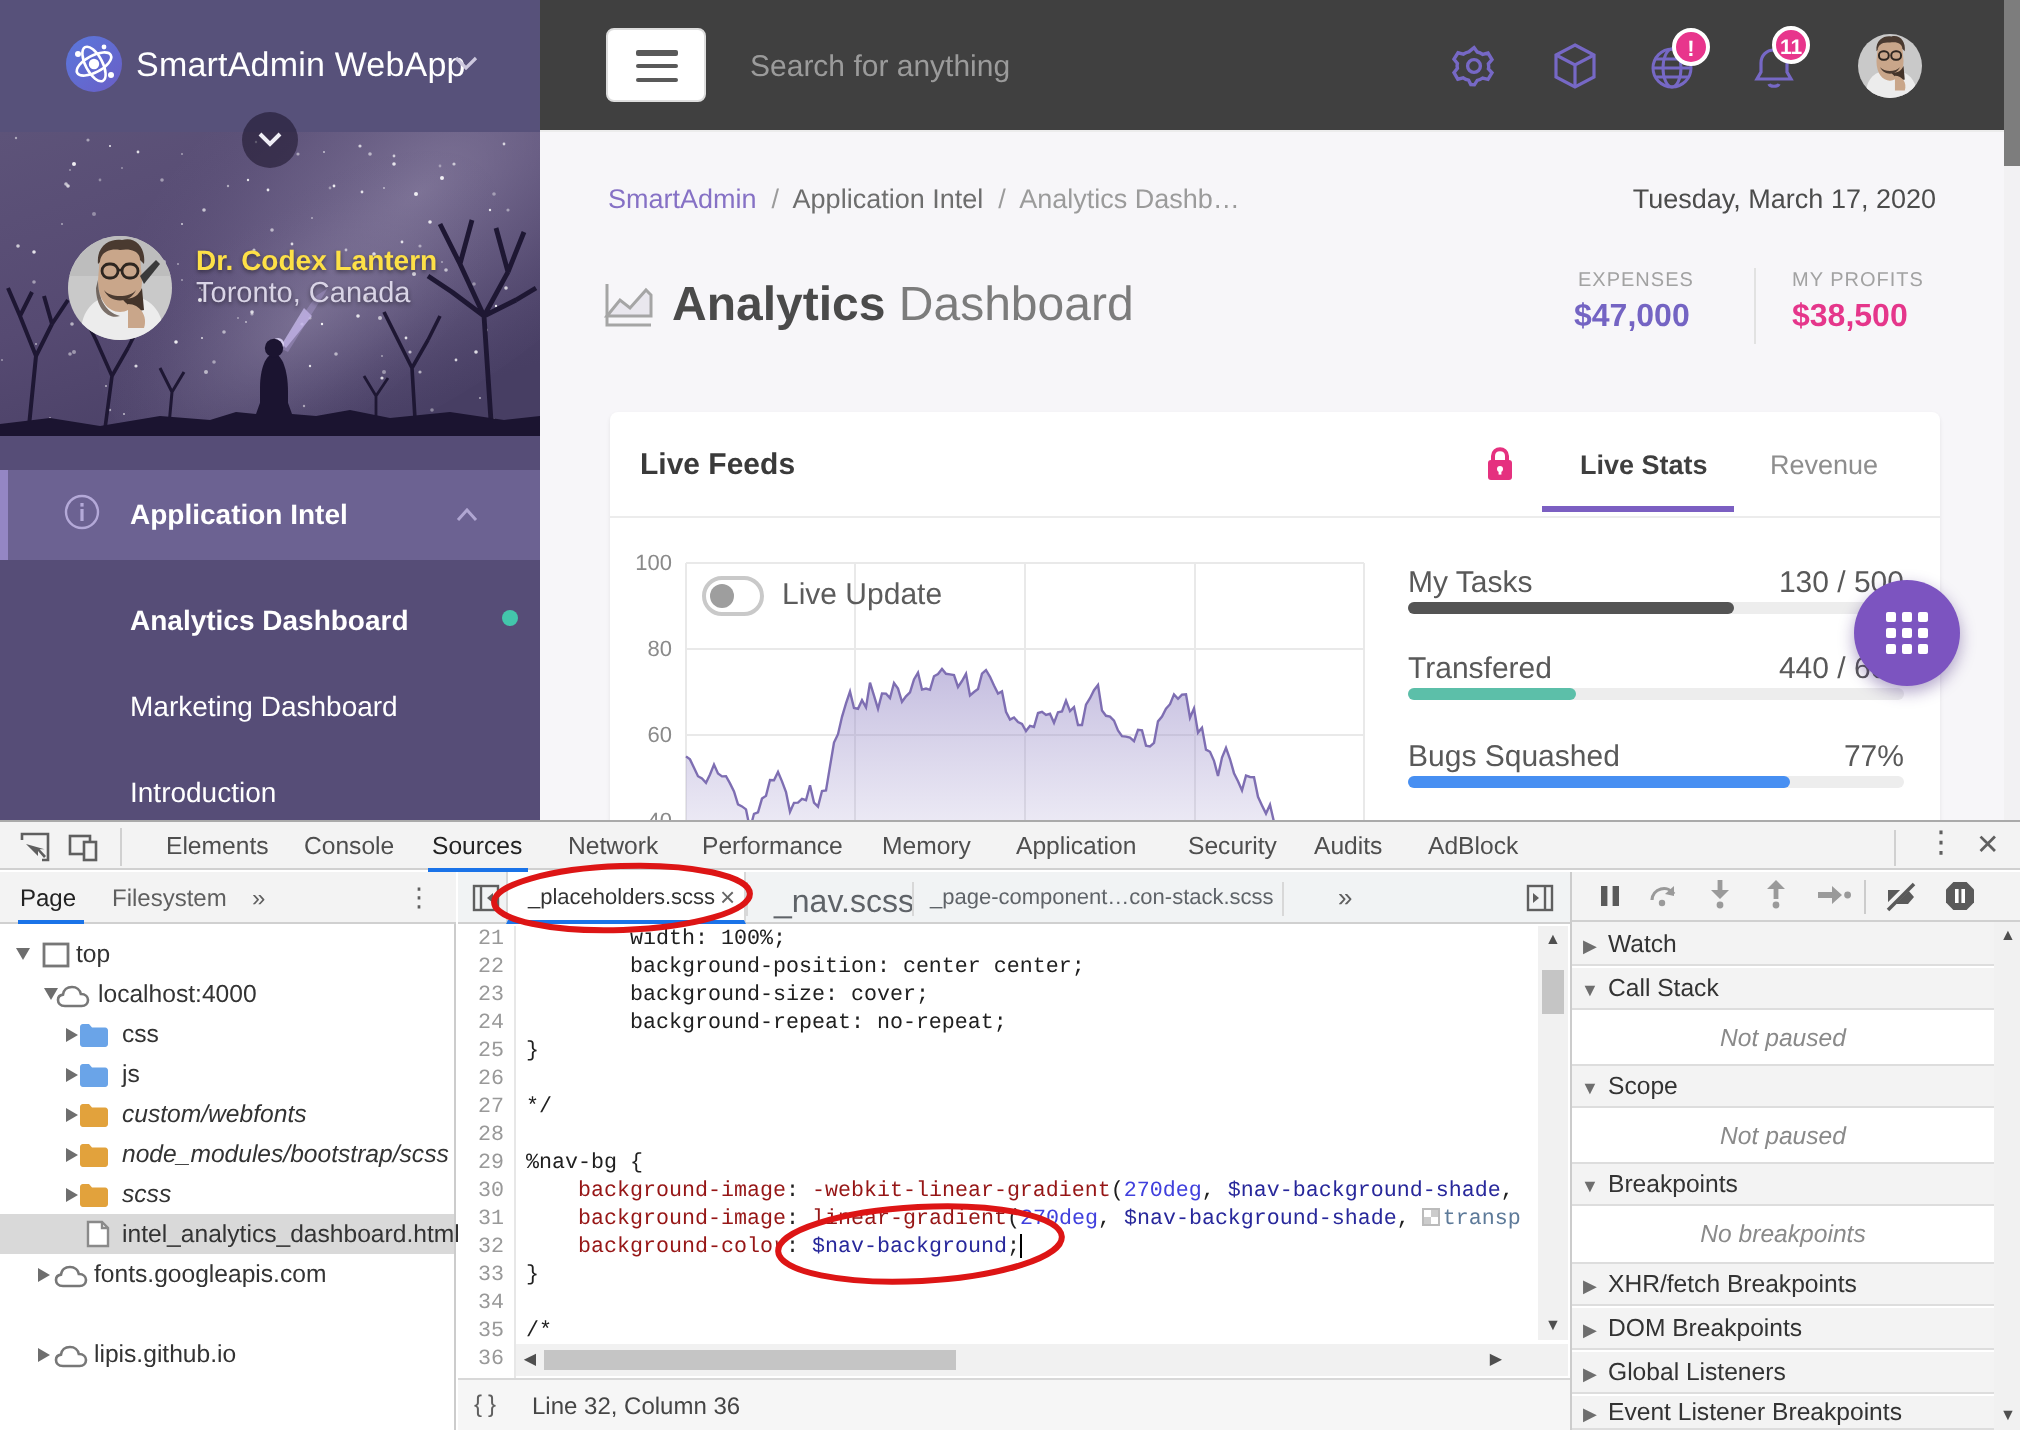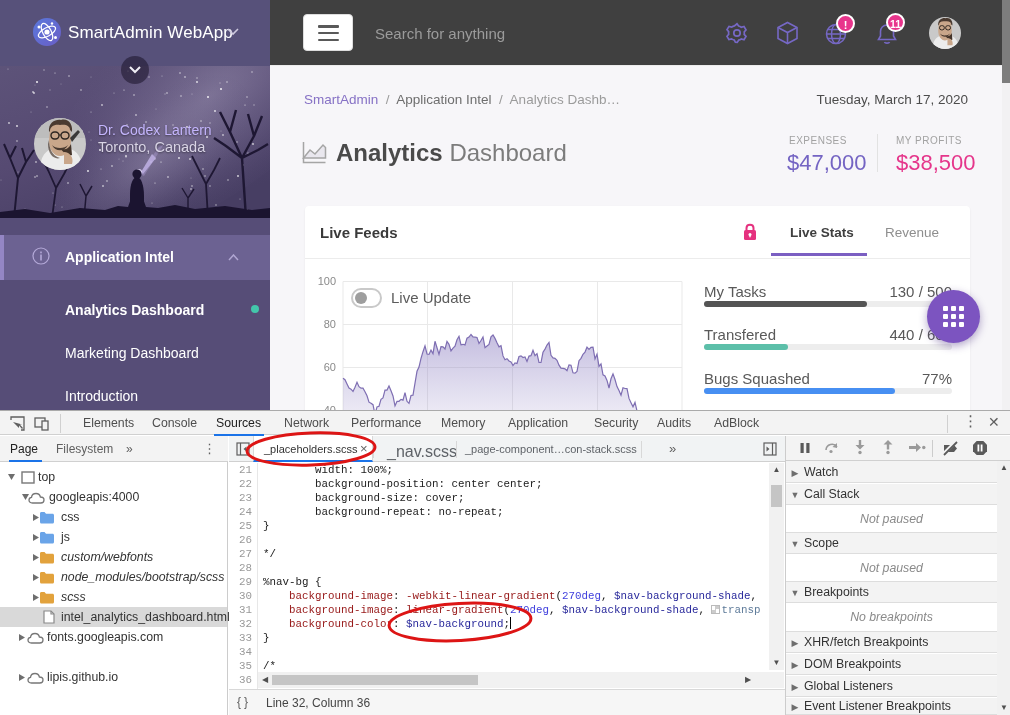--- a/index.html
+++ b/index.html
@@ -5,40 +5,40 @@
 html,body{width:1010px;height:715px;overflow:hidden;font-family:"Liberation Sans",sans-serif}
 .abs{position:absolute}
 #app{position:absolute;left:0;top:0;width:1010px;height:410px;overflow:hidden;background:#f7f6f9}
 
 #sidebar{position:absolute;left:0;top:0;width:270px;height:410px;background:#564d77}
 #logobar{position:absolute;left:0;top:0;width:270px;height:66px;background:#57517a}
 #logobar .txt{position:absolute;left:68px;top:23px;color:#fff;font-size:17px;letter-spacing:.1px}
 #cover{position:absolute;left:0;top:66px;width:270px;height:152px;overflow:hidden}
 #collapse{position:absolute;left:121px;top:56px;width:28px;height:28px;border-radius:50%;background:rgba(25,18,40,.55);z-index:5}
 #profile{position:absolute;left:0;top:66px;width:270px;height:152px;z-index:4}
-#pname{position:absolute;left:98px;top:56px;color:#c4b5fd;font-weight:normal;font-size:14px;text-shadow:0 1px 2px rgba(0,0,0,.45)}
+#pname{position:absolute;left:98px;top:56px;color:#fde047;font-weight:bold;font-size:14px;text-shadow:0 1px 2px rgba(0,0,0,.45)}
 #ploc{position:absolute;left:98px;top:73px;color:#d9d4e6;font-size:14.5px;text-shadow:0 1px 2px rgba(0,0,0,.45)}
 #nav{position:absolute;left:0;top:218px;width:270px;height:192px}
 .navactive{position:absolute;left:0;top:17px;width:270px;height:45px;background:#6c6292;border-left:4px solid #9486c4}
 .navmain{position:absolute;left:65px;top:31px;color:#fff;font-weight:bold;font-size:14px}
 .navitem{position:absolute;left:65px;color:#ffffff;font-size:14px}
 
 #navbar{position:absolute;left:270px;top:0;width:740px;height:66px;background:#404040;border-bottom:1px solid #ececec}
 #burger{position:absolute;left:33px;top:14px;width:50px;height:37px;border:1px solid #ddd;border-radius:4px;background:#fff}
 #burger i{position:absolute;left:14px;width:21px;height:2.6px;background:#595959;border-radius:1px}
 #search{position:absolute;left:105px;top:25px;color:#9b9b9b;font-size:15px}
 
 #crumb{position:absolute;left:304px;top:92px;font-size:13.5px;color:#9b9b9b}
 #crumb a{color:#8671c5;text-decoration:none}
 #crumb .mid{color:#6e6e6e}
 #date{position:absolute;top:92px;right:42px;font-size:13.5px;color:#4c4c4c}
 #title{position:absolute;left:336px;top:139px;font-size:24px;color:#7c7c7c}
 #title b{color:#4a4a4a}
 .klabel{position:absolute;top:135px;font-size:10px;letter-spacing:.5px;color:#a2a2a2}
-.kval{position:absolute;top:150px;font-size:22px;font-weight:normal}
+.kval{position:absolute;top:150px;font-size:16px;font-weight:bold}
 #kdiv{position:absolute;left:877px;top:134px;width:1px;height:38px;background:#e2e2e2}
 
 #card{position:absolute;left:305px;top:206px;width:665px;height:220px;background:#fff;border-radius:4px;box-shadow:0 1px 2px rgba(0,0,0,.08)}
 #cardhead{position:absolute;left:0;top:0;width:665px;height:53px;border-bottom:1px solid #ececec}
 #cardtitle{position:absolute;left:15px;top:18px;font-size:15px;font-weight:bold;color:#3a3a3a}
 .tab1{position:absolute;left:485px;top:19px;font-size:13.5px;font-weight:bold;color:#3f3f3f}
 .tab2{position:absolute;left:580px;top:19px;font-size:13.5px;color:#8e8e8e}
 #tabline{position:absolute;left:466px;top:47px;width:96px;height:3px;background:#7b5fc2}
 
 .srow{position:absolute;left:399px;width:248px}
@@ -483,21 +483,21 @@
             </svg>
             <span style="position:absolute;left:38px">top</span>
           </div>
           <div class="trow" style="top:23px;">
             <svg width="9" height="8" viewBox="0 0 9 8" style="position:absolute;top:6px;left:21px">
               <path d="M1,1 L8,1 L4.5,7 Z" fill="#6e6e6e"></path>
             </svg>
             <svg width="17" height="12" viewBox="0 0 17 12" style="position:absolute;top:5px;left:28px">
               <path d="M4.5,11 C2,11 1,9.5 1,8 C1,6.5 2,5.5 3.5,5.3 C3.8,3 5.5,1.5 8,1.5 C10.3,1.5 12,3 12.4,5 C14.8,5 16,6.5 16,8 C16,9.7 14.7,11 12.8,11 Z" fill="none" stroke="#777" stroke-width="1.3"></path>
             </svg>
-            <span style="position:absolute;left:49px">googleapis:4000</span>
+            <span style="position:absolute;left:49px">localhost:4000</span>
           </div>
           <div class="trow" style="top:43px;">
             <svg width="8" height="9" viewBox="0 0 8 9" style="position:absolute;top:6px;left:32px">
               <path d="M1,1 L7,4.5 L1,8 Z" fill="#6e6e6e"></path>
             </svg>
             <svg width="15" height="13" viewBox="0 0 15 13" style="position:absolute;top:4px;left:39px">
               <path d="M1,2.5 C1,1.7 1.6,1 2.4,1 L5.5,1 L7,2.8 L13.6,2.8 C14.4,2.8 15,3.5 15,4.3 L15,11 C15,11.8 14.4,12.5 13.6,12.5 L2.4,12.5 C1.6,12.5 1,11.8 1,11 Z" fill="#6aa4e8"></path>
             </svg>
             <span style="position:absolute;left:61px">css</span>
           </div>

